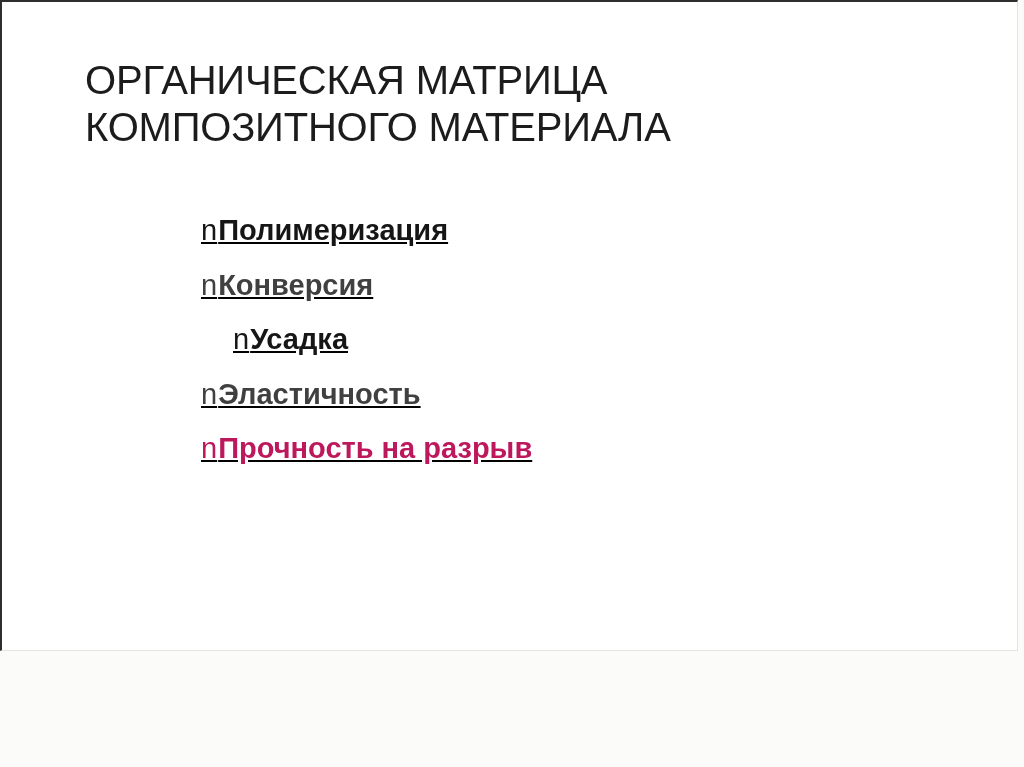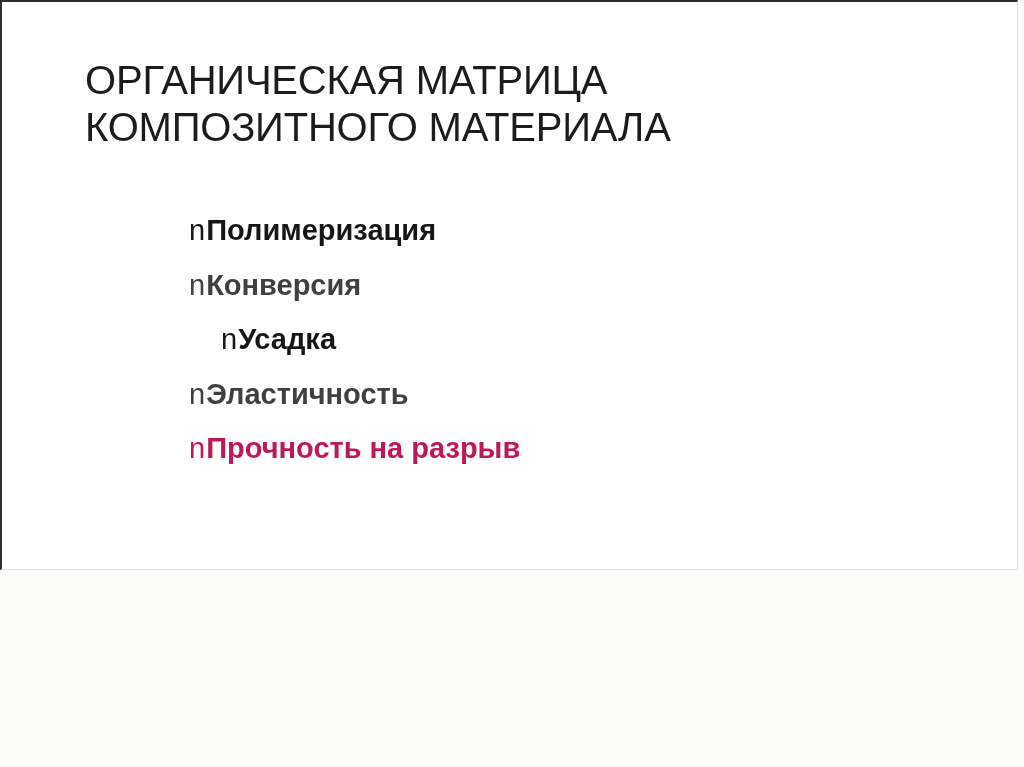--- a/index.html
+++ b/index.html
@@ -13,46 +13,47 @@
     font-family: "Liberation Sans", "DejaVu Sans", sans-serif;
     overflow: hidden;
     position: relative;
   }
   .slide {
     position: absolute;
     top: 0;
     left: 0;
     box-sizing: border-box;
     width: 1018px;
-    height: 570px;
+    height: 651px;
     background: #ffffff;
     border-top: 2px solid #2e2e2e;
     border-left: 2px solid #2e2e2e;
     border-right: 1px solid #e4e4e2;
     border-bottom: 1px solid #e4e4e2;
   }
   .slide-title {
     position: absolute;
     left: 83px;
     top: 55px;
     width: 860px;
     margin: 0;
     font-size: 40px;
     line-height: 47px;
     font-weight: 500;
     letter-spacing: -0.2px;
     color: #1c1c1c;
   }
   .bullet-list {
     position: absolute;
-    left: 187px;
+    left: 199px;
     top: 201px;
     margin: 0;
     padding: 0;
     list-style: none;
+    text-decoration: underline;
   }
   .bullet-item {
     font-size: 29px;
     line-height: 54.5px;
     white-space: nowrap;
   }
   .bullet-prefix {
     font-weight: 400;
     margin-right: 1px;
   }

